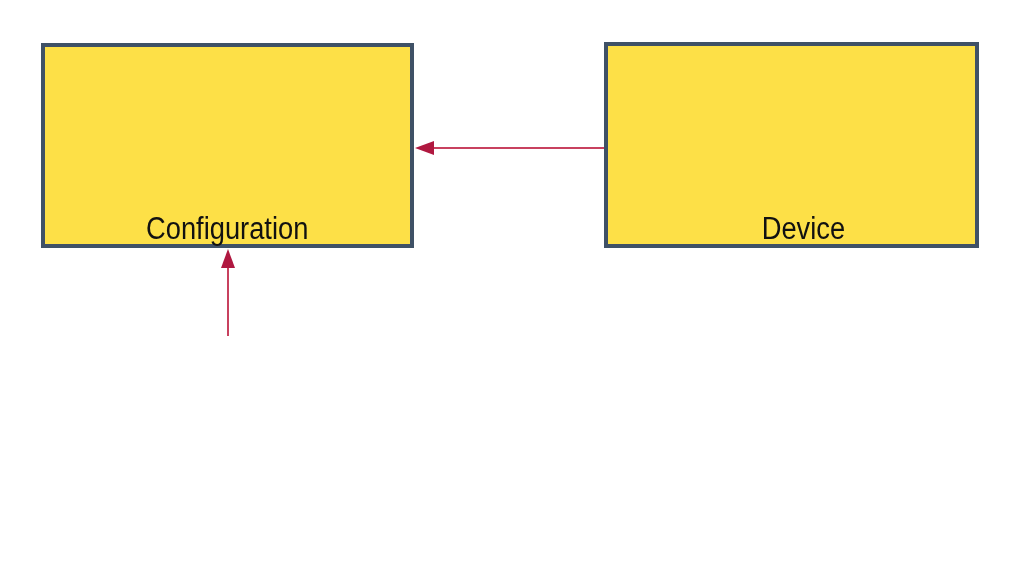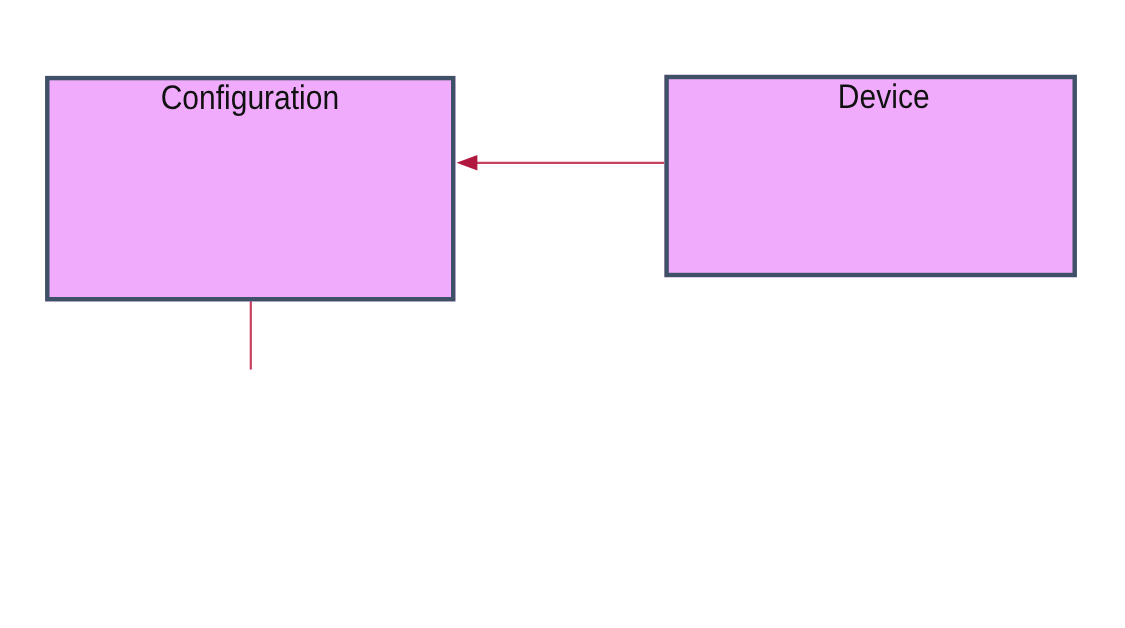--- a/index.html
+++ b/index.html
@@ -13,26 +13,25 @@
   #canvas {
     position: relative;
     width: 1023px;
     height: 571px;
     background: #ffffff;
     overflow: hidden;
   }
   .node {
     position: absolute;
     box-sizing: border-box;
-    background: #f0abfc;
+    background: #fde047;
     border: 4px solid #3f5166;
     display: flex;
-    align-items: flex-start;
+    align-items: flex-end;
     justify-content: center;
-    margin-top: 26px;
   }
   .node-label {
     font-family: "Liberation Sans Narrow", "Liberation Sans", "DejaVu Sans", sans-serif;
     font-stretch: condensed;
     font-size: 31px;
     line-height: 1;
     color: #111111;
     white-space: nowrap;
     letter-spacing: 0px;
     transform: scaleX(0.88);
@@ -41,21 +40,21 @@
   #node-configuration {
     left: 41px;
     top: 43px;
     width: 373px;
     height: 205px;
   }
   #node-device {
     left: 604px;
     top: 42px;
     width: 375px;
-    height: 184px;
+    height: 206px;
     padding-left: 24px;
   }
   #node-configuration-item {
     left: 42px;
     top: 336px;
     width: 372px;
     height: 206px;
   }
   #node-configuration-item .node-label {
     position: relative;

